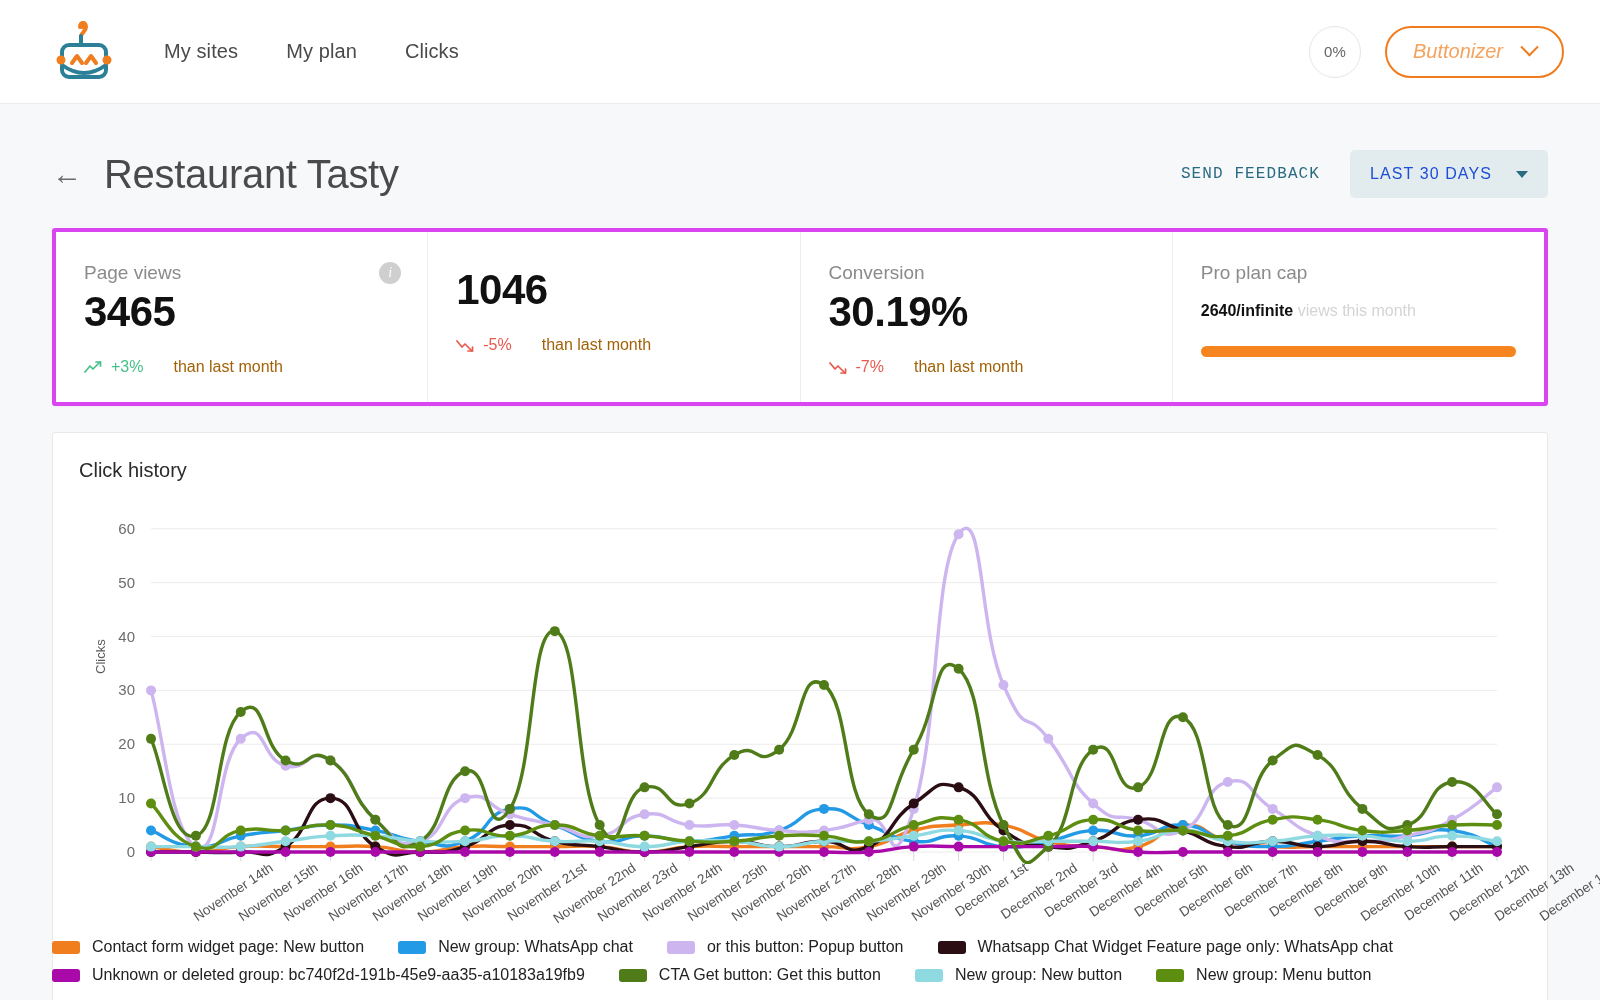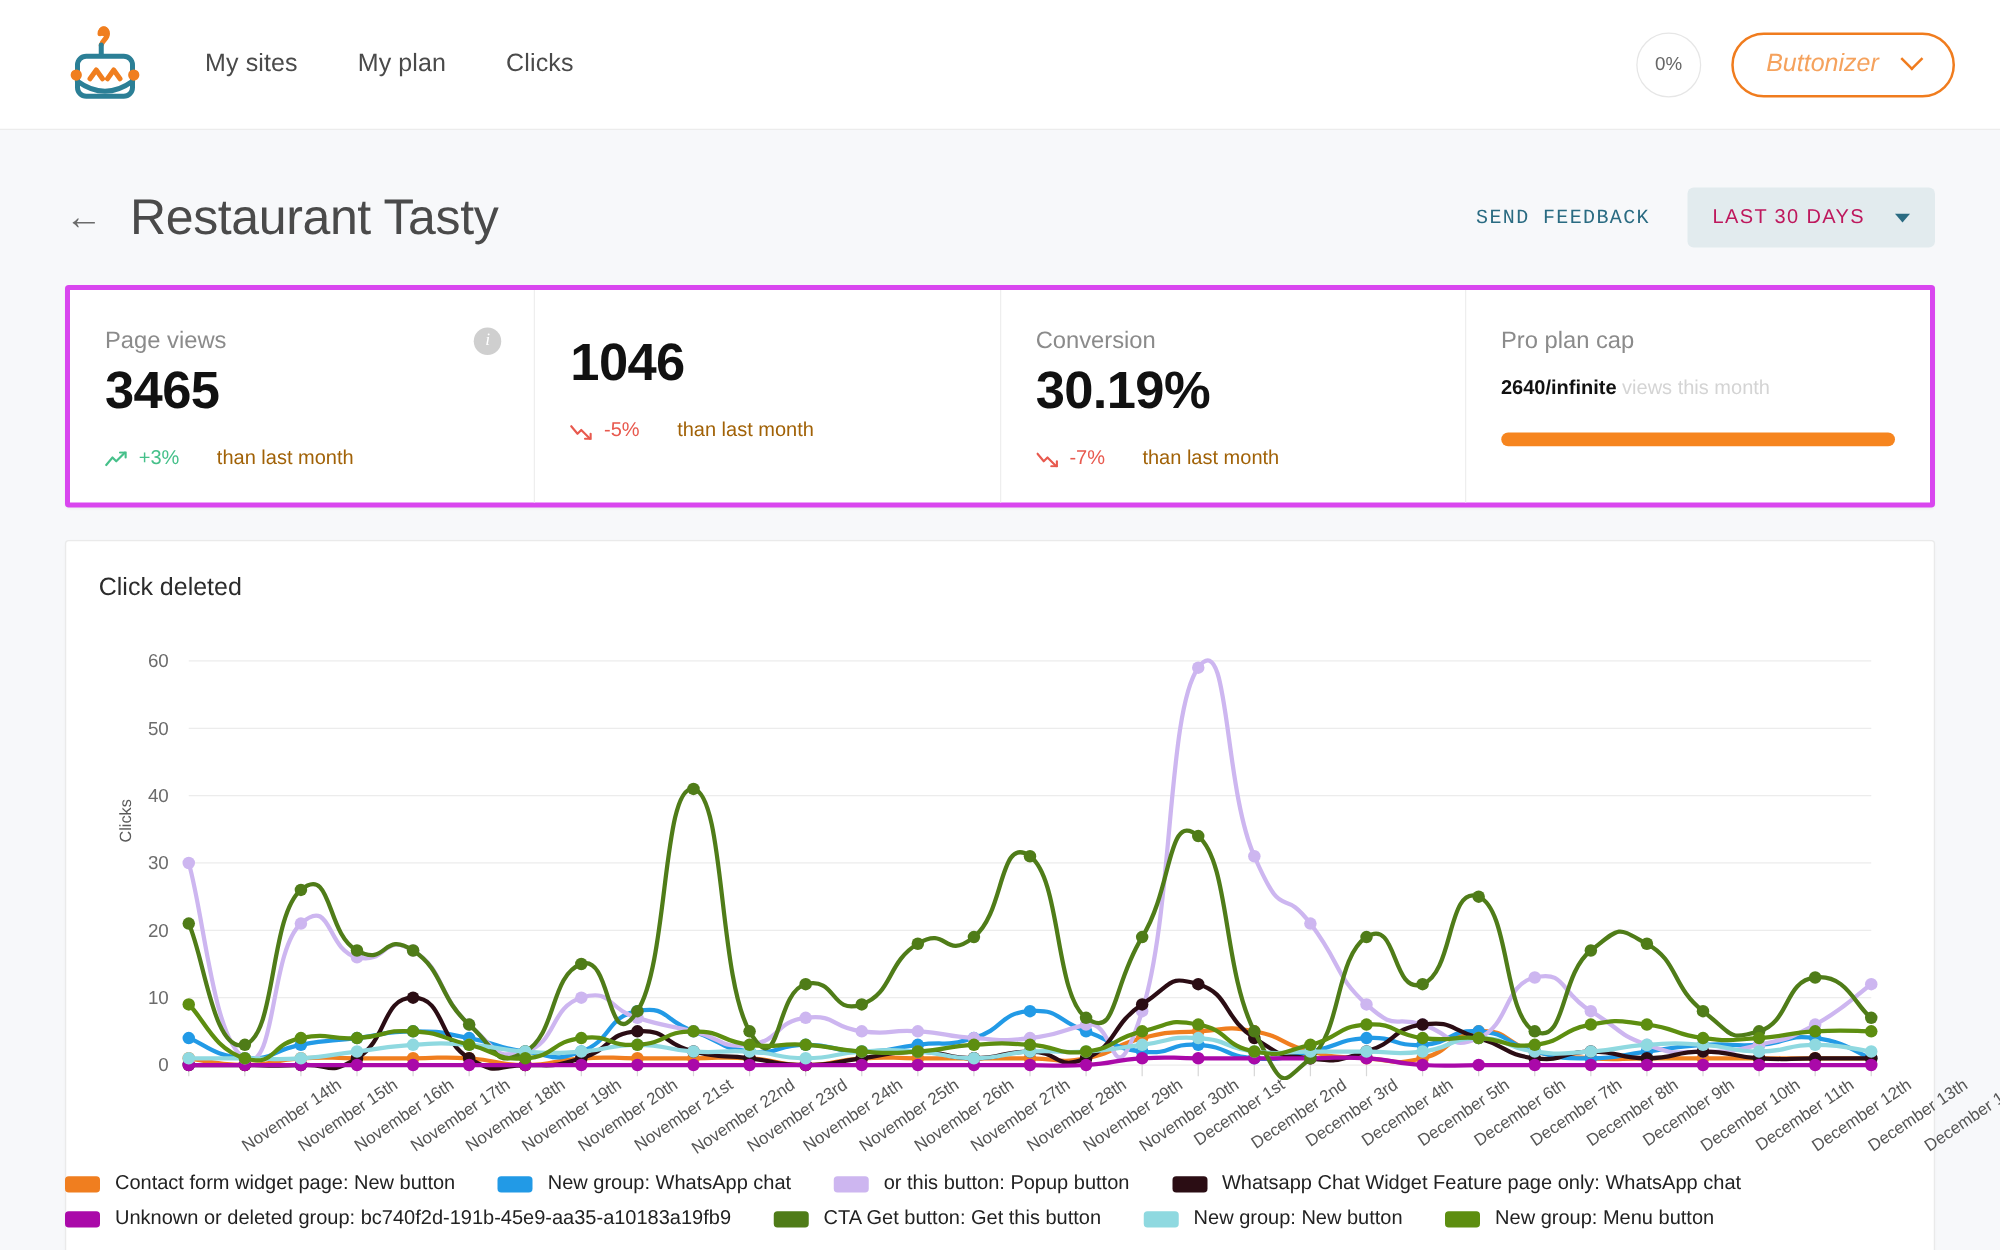--- a/index.html
+++ b/index.html
@@ -51,21 +51,21 @@
     margin-left: 22px; letter-spacing: -.3px;
   }
   .head-actions { margin-left: auto; display: flex; align-items: center; gap: 30px; }
   .send-feedback {
     font-size: 16px; letter-spacing: 1.1px; color: #2a6b82;
     cursor: pointer; text-transform: uppercase; font-family: Liberation Mono, monospace;
   }
   .range-btn {
     background: #e2ebee; border-radius: 5px; height: 48px;
     padding: 0 20px; display: flex; align-items: center; gap: 24px;
-    font-size: 16px; letter-spacing: 1.1px; color: #be185d; cursor: pointer;
+    font-size: 16px; letter-spacing: 1.1px; color: #1d4ed8; cursor: pointer;
   }
   .caret-down {
     width: 0; height: 0; border-left: 6px solid transparent;
     border-right: 6px solid transparent; border-top: 7px solid #2a6b82;
   }
 
   
   .stats {
     margin: 30px 52px 0 52px; background: #fff;
     border: 4px solid #d946ef; border-radius: 3px;
@@ -223,21 +223,21 @@
     <div class="stat-label">Pro plan cap</div>
     <div class="cap-line">
       <span class="cap-used">2640/infinite</span>
       <span class="cap-rest">views this month</span>
     </div>
     <div class="cap-bar"></div>
   </div>
 </div>
 
 <div class="chart-card">
-  <div class="chart-title">Click deleted</div>
+  <div class="chart-title">Click history</div>
 
   <div class="plot-wrap">
     <div class="y-axis-title">Clicks</div>
     <svg class="plot-svg" id="plot" width="1436" height="360">
         <line x1="72" x2="1418" y1="348" y2="348" stroke="#ececec" stroke-width="1"></line>
         <text x="56" y="353" text-anchor="end" font-size="15" fill="#6c6c6c" font-family="&quot;Liberation Sans&quot;, sans-serif">0</text>
         <line x1="72" x2="1418" y1="294.1290322580645" y2="294.1290322580645" stroke="#ececec" stroke-width="1"></line>
         <text x="56" y="299.1290322580645" text-anchor="end" font-size="15" fill="#6c6c6c" font-family="&quot;Liberation Sans&quot;, sans-serif">10</text>
         <line x1="72" x2="1418" y1="240.25806451612902" y2="240.25806451612902" stroke="#ececec" stroke-width="1"></line>
         <text x="56" y="245.25806451612902" text-anchor="end" font-size="15" fill="#6c6c6c" font-family="&quot;Liberation Sans&quot;, sans-serif">20</text>

